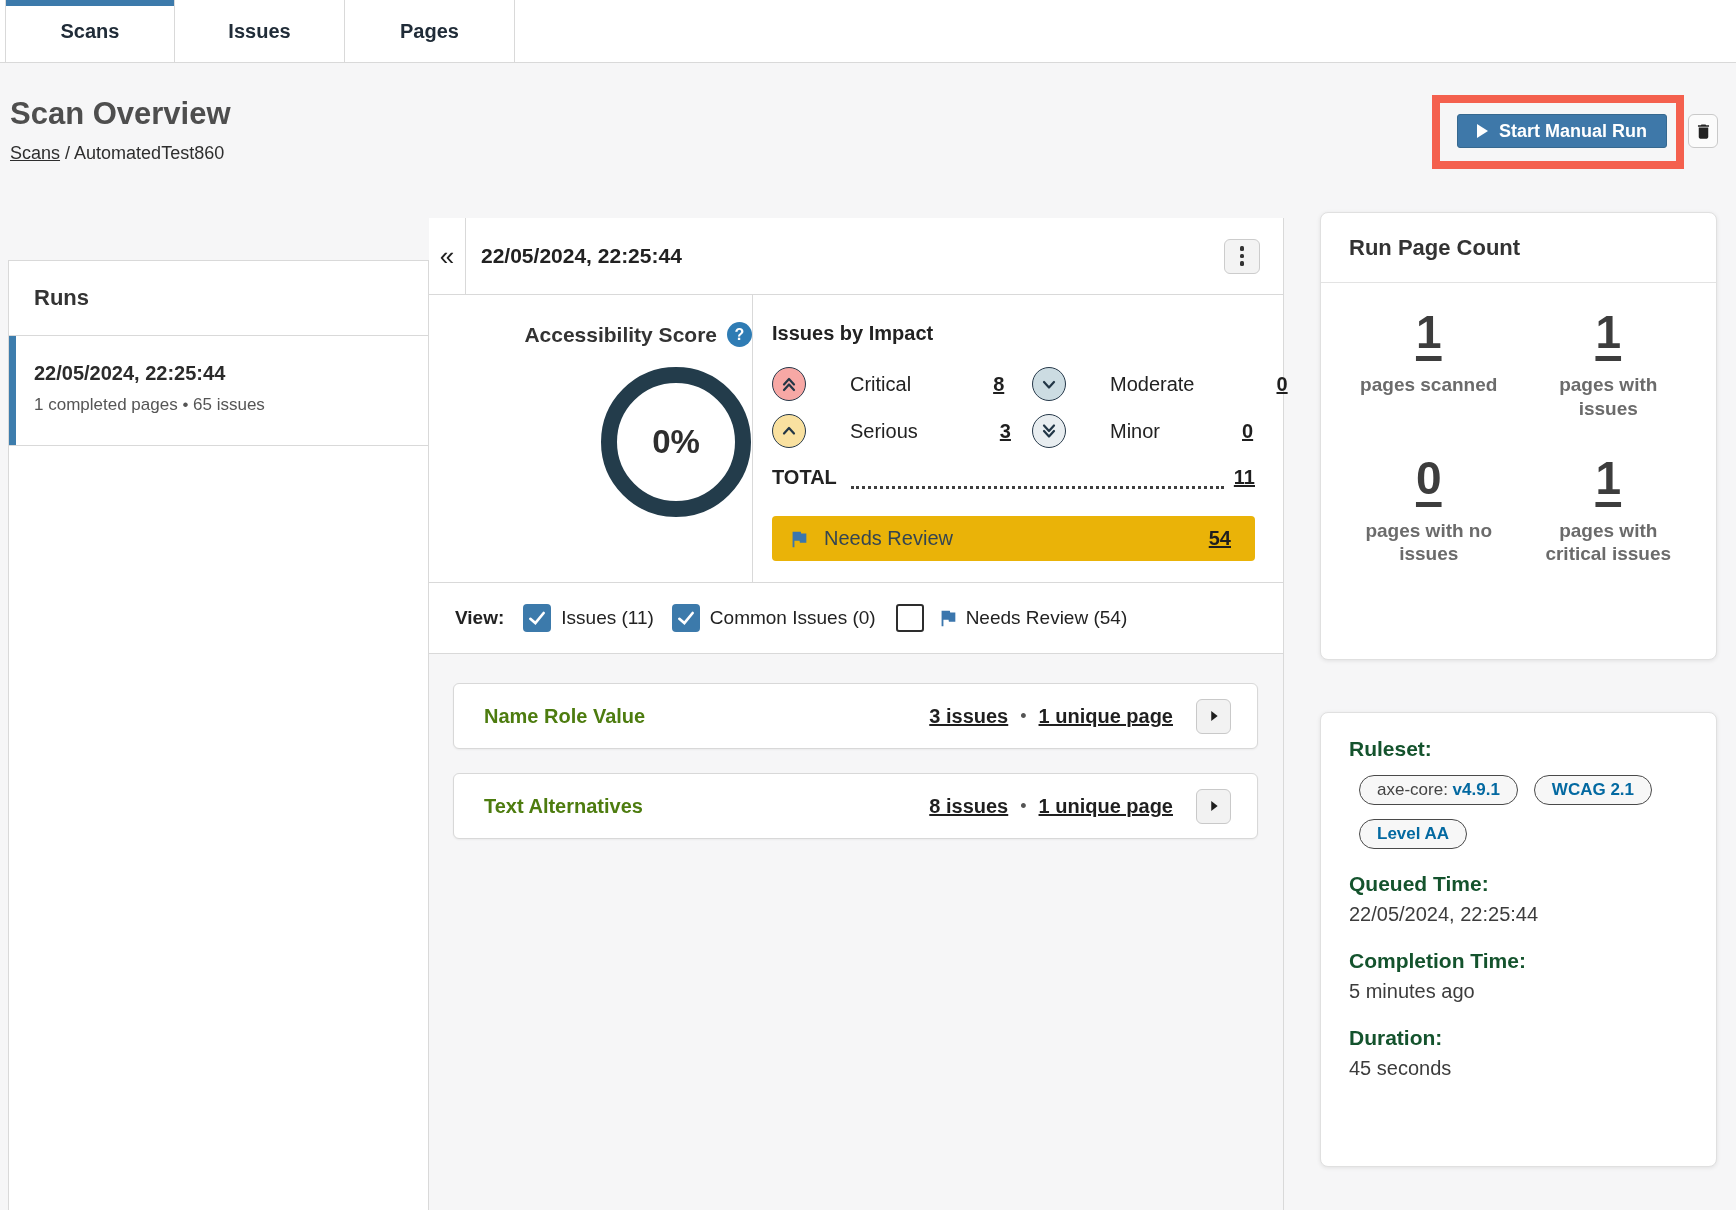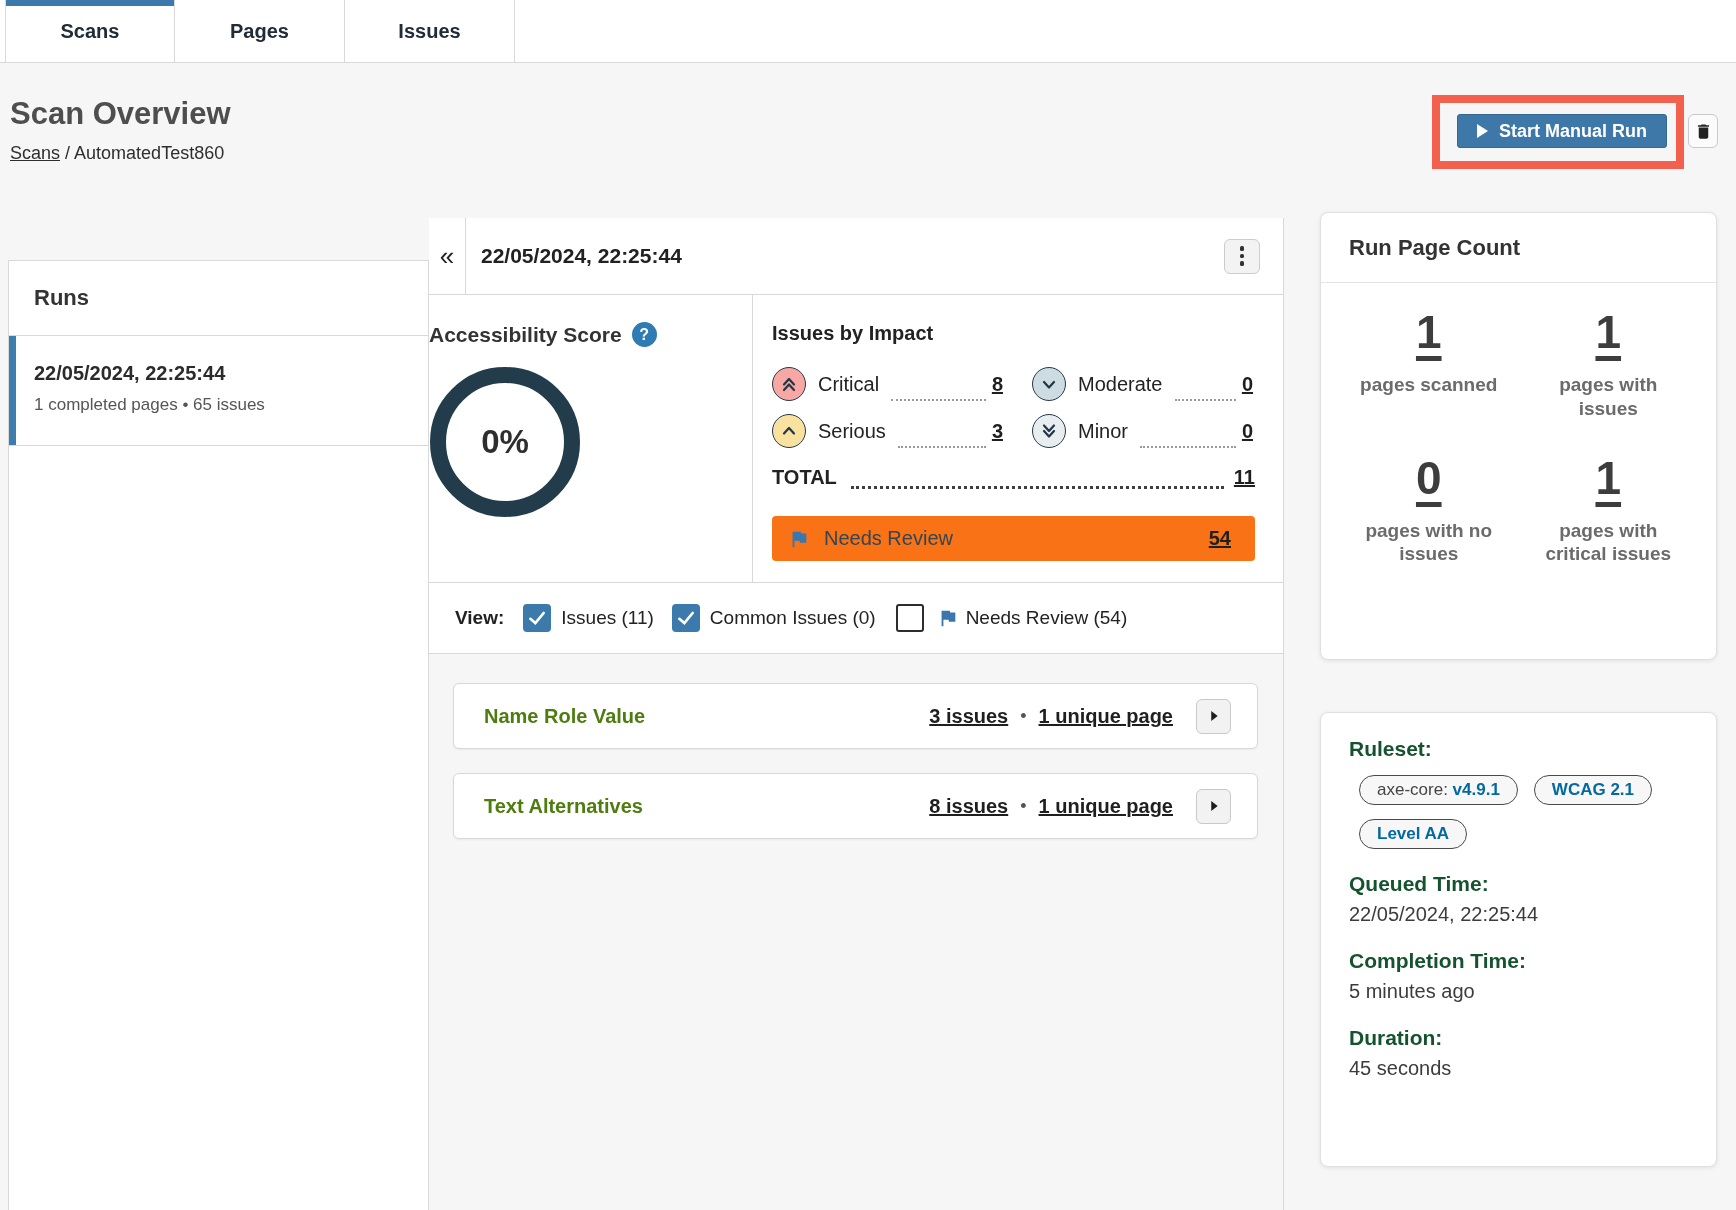--- a/index.html
+++ b/index.html
@@ -50,45 +50,45 @@
   .cp-header { height:77px; background:#fff; border-bottom:1px solid #d9d9d9; display:flex; align-items:center; flex:none; }
   .collapse-cell { width:37px; height:100%; border-right:1px solid #d9d9d9; display:flex; align-items:center;
                    justify-content:center; font-size:26px; color:#222; cursor:pointer; background:#fff; }
   .cp-date { margin-left:15px; font-size:21px; font-weight:700; color:#222; }
   .kebab { margin-left:auto; margin-right:23px; width:36px; height:35px; border:1px solid #ccc; border-radius:6px;
            background:#f3f3f3; display:flex; flex-direction:column; align-items:center; justify-content:center;
            gap:3px; cursor:pointer; }
   .kebab i { width:4.5px; height:4.5px; background:#333; border-radius:1.5px; }
 
   .score-row { height:288px; background:#fff; border-bottom:1px solid #d9d9d9; display:flex; flex:none; }
-  .score-col { width:324px; border-right:1px solid #d9d9d9; display:flex; flex-direction:column; align-items:flex-start;
+  .score-col { width:324px; border-right:1px solid #d9d9d9; display:flex; flex-direction:column; align-items:flex-end;
                padding-top:27px; }
   .score-title { display:flex; align-items:center; gap:10px; }
   .score-title span.t { font-size:21px; font-weight:700; color:#333; }
   .help { width:25px; height:25px; border-radius:50%; background:#2f7cb4; color:#fff; font-size:16px;
           font-weight:700; display:flex; align-items:center; justify-content:center; cursor:pointer; }
   .donut-wrap { position:relative; margin-top:19px; width:152px; height:152px; }
   .donut-val { position:absolute; inset:0; display:flex; align-items:center; justify-content:center;
                font-size:33px; font-weight:700; color:#2e2e2e; }
 
   .impact-col { flex:1; padding:27px 28px 0 19px; }
   .impact-title { font-size:20px; font-weight:700; color:#222; }
   .imp-grid { margin-top:22px; display:grid; grid-template-columns:231px 221px; column-gap:29px; row-gap:13px; }
-  .imp-row { display:flex; align-items:center; }
+  .imp-row { display:flex; align-items:center;gap:32px; }
   .imp-ic { width:34px; height:34px; border-radius:50%; border:1.5px solid #27394a; flex:none;
             display:flex; align-items:center; justify-content:center; }
   .imp-ic.crit { background:#f7a8a5; } .imp-ic.ser { background:#f9e1a0; }
   .imp-ic.mod { background:#ccdce2; } .imp-ic.min { background:#e8edf0; }
   .imp-label { margin-left:12px; font-size:20px; color:#222; }
   .leader { flex:1; border-bottom:2px dotted #9a9a9a; margin:0 6px 0 12px; align-self:flex-end; height:27px; }
   .imp-val { font-size:20px; font-weight:700; color:#1f1f1f; text-decoration:underline; cursor:pointer; }
   .total-row { display:flex; align-items:center; margin-top:17px; }
   .total-label { font-size:20px; font-weight:700; color:#222; }
   .leader.bold { border-bottom:3.5px dotted #3f3f3f; margin:0 10px 0 14px; height:24px; }
-  .needs-bar { margin-top:27px; height:45px; background:#f97316; border-radius:4px; display:flex;
+  .needs-bar { margin-top:27px; height:45px; background:#eab308; border-radius:4px; display:flex;
                align-items:center; padding:0 24px 0 16px; }
   .needs-label { margin-left:14px; font-size:20px; color:#344551; }
   .needs-val { margin-left:auto; font-size:20px; font-weight:700; color:#1f1f1f; text-decoration:underline; cursor:pointer; }
 
   .view-bar { height:71px; background:#fff; border-bottom:1px solid #d9d9d9; display:flex; align-items:center;
               padding-left:26px; flex:none; }
   .view-label { font-size:19px; font-weight:700; color:#222; }
   .view-opt { display:flex; align-items:center; cursor:pointer; }
   .cbox { width:28px; height:28px; border-radius:4px; flex:none; display:flex; align-items:center; justify-content:center; }
   .cbox.on { background:#3c7aab; }
@@ -131,24 +131,24 @@
 </head>
 <body>
 
 <div class="screen">
 
   <div class="tabbar">
     <div class="tab active">
         <span>Scans</span>
       </div>
     <div class="tab">
+        <span>Issues</span>
+      </div>
+    <div class="tab">
         <span>Pages</span>
-      </div>
-    <div class="tab">
-        <span>Issues</span>
       </div>
   </div>
 
   <div class="pagehead">
     <div class="h1">Scan Overview</div>
     <div class="crumb">
       <a>Scans</a>
       <span> <span>/</span> </span>
       <span>AutomatedTest860</span>
     </div>

